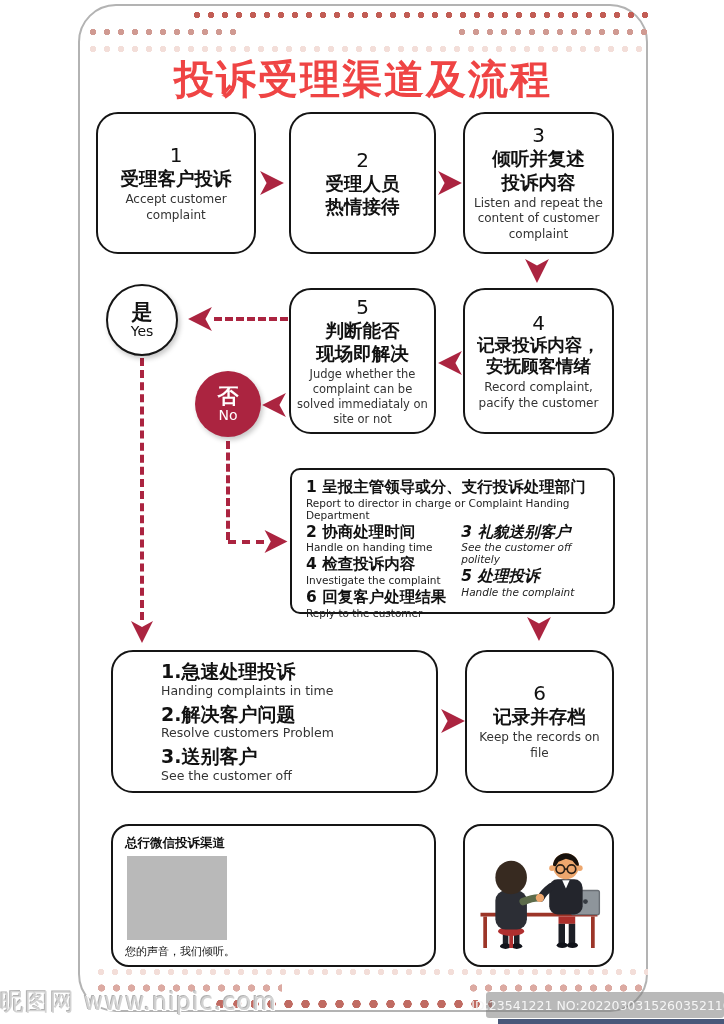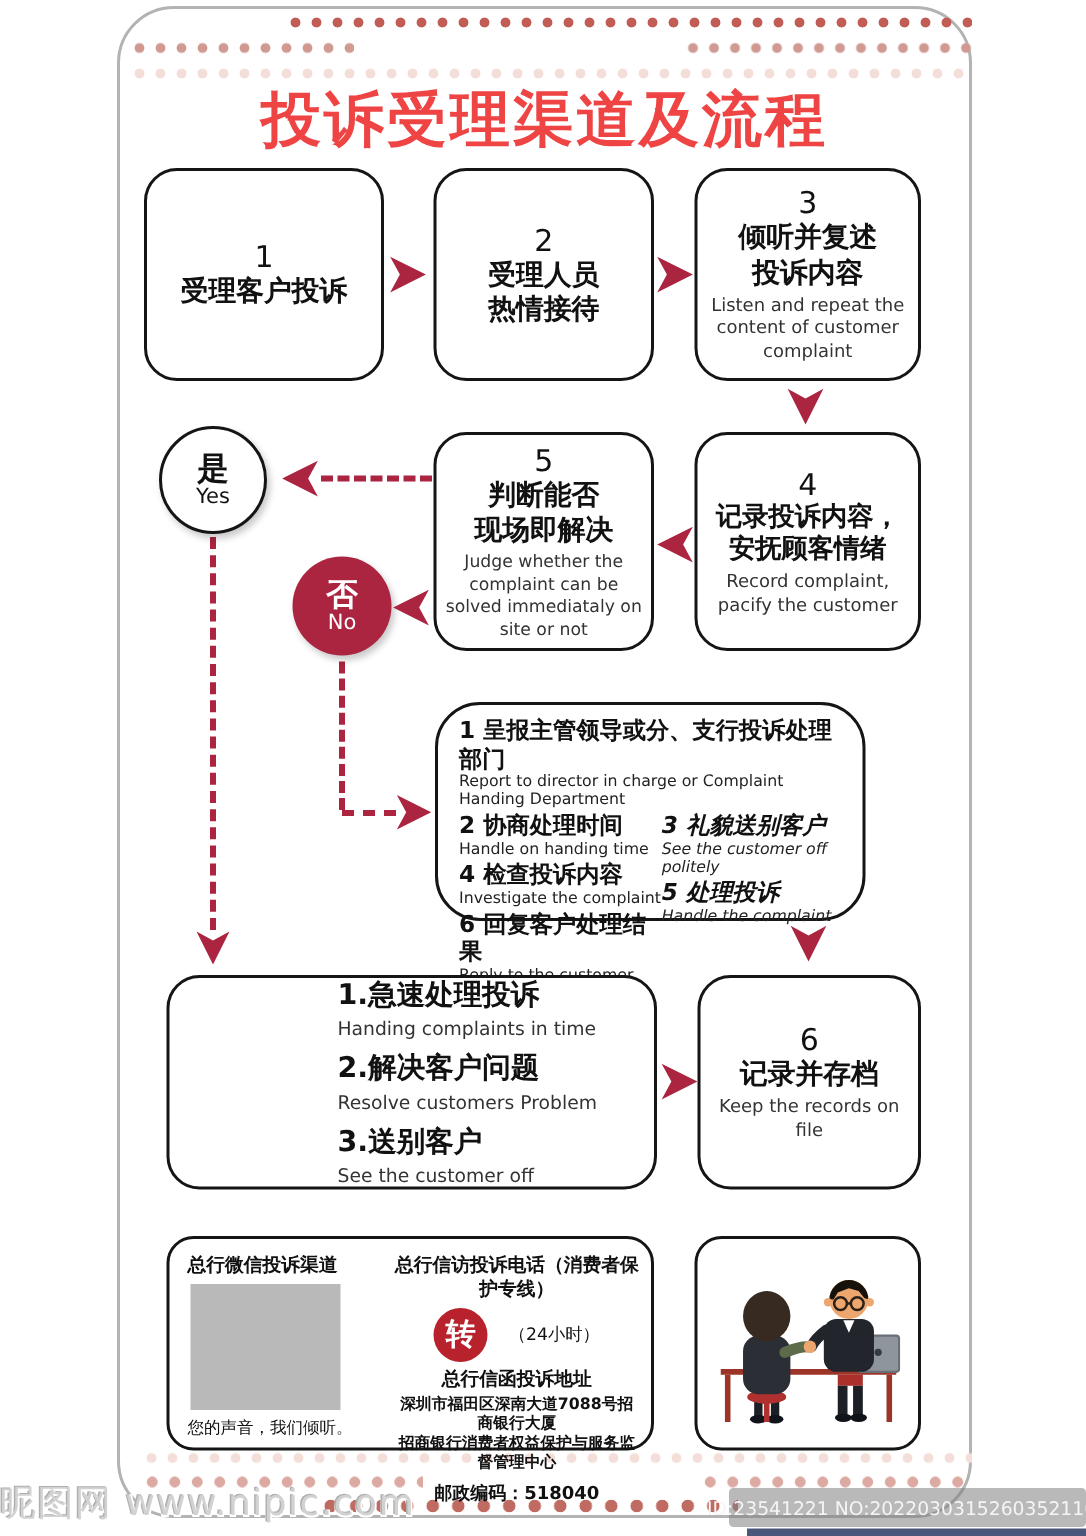--- a/index.html
+++ b/index.html
@@ -26,38 +26,38 @@
     align-items:center;justify-content:center;z-index:6;box-sizing:border-box;
     box-shadow:2px 3px 5px rgba(0,0,0,0.22);}
   .circle .c-zh{font-size:21px;font-weight:bold;line-height:1.1;}
   .circle .c-en{font-size:14px;line-height:1.1;}
   .yes{left:106px;top:284px;width:72px;height:72px;background:#fff;border:2.5px solid #151515;color:#111;}
   .no{left:195px;top:371px;width:66px;height:66px;background:#ab2440;color:#fff;}
   .arrow{position:absolute;z-index:6;}
   .dash-v{position:absolute;width:0;border-left:4px dashed #ab2440;z-index:2;}
   .dash-h{position:absolute;height:0;border-top:4px dashed #ab2440;z-index:2;}
   
-  .bigbox{position:absolute;left:290px;top:468px;width:287px;height:146px;
-    border:2.5px solid #151515;border-radius:30px;background:#fff;box-sizing:border-box;
+  .bigbox{position:absolute;left:290px;top:468px;width:325px;height:146px;
+    border:2.5px solid #151515;border-radius:10px;background:#fff;box-sizing:border-box;
     padding:8px 14px 6px 14px;z-index:5;}
   .bb-zh{font-size:15.5px;font-weight:bold;color:#111;line-height:1.2;}
   .bb-en{font-size:10.5px;color:#222;line-height:1.15;margin-bottom:2px;}
   .bb-cols{display:flex;}
   .bb-col1{width:53%;}
   .bb-col2{width:47%;font-style:italic;}
   
   .resbox{position:absolute;left:111px;top:650px;width:327px;height:143px;
     border:2.5px solid #151515;border-radius:22px;background:#fff;box-sizing:border-box;
-    display:flex;flex-direction:column;justify-content:space-between;padding-left:112px;z-index:5;}
+    display:flex;flex-direction:column;justify-content:center;padding-left:48px;z-index:5;}
   .res-zh{font-size:19px;font-weight:bold;color:#111;line-height:1.2;}
   .res-en{font-size:12.5px;color:#333;line-height:1.2;margin-bottom:5px;}
   
   .infobox{position:absolute;left:111px;top:824px;width:325px;height:143px;
     border:2.5px solid #151515;border-radius:18px;background:#fff;box-sizing:border-box;
-    display:flex;padding:9px 8px 6px 12px;z-index:5;gap:20px;}
+    display:flex;padding:9px 8px 6px 12px;z-index:5;}
   .info-left{width:118px;display:flex;flex-direction:column;}
   .info-title{font-size:12.5px;font-weight:bold;color:#111;line-height:1.3;}
   .qr{width:100px;height:84px;background:#b9b9b9;margin:5px 0 4px 2px;}
   .info-caption{font-size:11px;color:#111;}
   .info-right{flex:1;display:flex;flex-direction:column;align-items:center;text-align:center;}
   .badge-row{display:flex;align-items:center;gap:14px;margin:4px 0 3px 0;}
   .badge{width:36px;height:36px;border-radius:50%;background:#b7222d;color:#fff;
     font-size:20px;font-weight:bold;display:flex;align-items:center;justify-content:center;}
   .hours{font-size:11.5px;color:#111;}
   .addr{font-size:10.5px;font-weight:bold;color:#111;line-height:1.25;}
@@ -91,20 +91,21 @@
   <div class="dots dots-light" style="left:94px;top:967px;width:554px;"></div>
   <div class="dots dots-bmid" style="left:94px;top:983px;width:188px;"></div>
   <div class="dots dots-bmid" style="left:466px;top:983px;width:182px;"></div>
   <div class="dots dots-bdark" style="left:212px;top:998px;width:280px;"></div>
 
   <div class="title">投诉受理渠道及流程</div>
 
   <div class="fbox" style="left:96px;top:112px;width:160px;height:142px;">
     <div class="num">1</div>
     <div class="zh">受理客户投诉</div>
+    <div class="en" style="width:118px;">Accept customer complaint</div>
   </div>
   <svg class="arrow" style="left:259px;top:170px;" width="26" height="26" viewBox="0 0 24 24">
       <path d="M1,1 L23,12 L1,23 L7,12 Z" fill="#ab2440"></path>
     </svg>
   <div class="fbox" style="left:289px;top:112px;width:147px;height:142px;">
     <div class="num">2</div>
     <div class="zh">受理人员</div>
     <div class="zh">热情接待</div>
   </div>
   <svg class="arrow" style="left:437px;top:170px;" width="26" height="26" viewBox="0 0 24 24">
@@ -203,31 +204,20 @@
     <div class="zh">记录并存档</div>
     <div class="en" style="width:130px;">Keep the records on file</div>
   </div>
 
   <div class="infobox">
     <div class="info-left">
       <div class="info-title">总行微信投诉渠道</div>
       <div class="qr"></div>
       <div class="info-caption">您的声音，我们倾听。</div>
     </div>
-    <div class="info-right">
-      <div class="info-title">总行信访投诉电话（消费者保护专线）</div>
-      <div class="badge-row">
-        <div class="badge">转</div>
-        <span class="hours">（24小时）</span>
-      </div>
-      <div class="info-title">总行信函投诉地址</div>
-      <div class="addr" style="margin-top:3px;">深圳市福田区深南大道7088号招商银行大厦</div>
-      <div class="addr">招商银行消费者权益保护与服务监督管理中心</div>
-      <div class="postal">邮政编码：518040</div>
-    </div>
   </div>
 
   <div class="artbox">
     <svg width="140" height="130" viewBox="0 0 150 140">
 
       <path d="M12,90 H138" stroke="#9c3528" stroke-width="4" fill="none"></path>
       <path d="M17,92 V126 M133,92 V126" stroke="#9c3528" stroke-width="4" fill="none"></path>
 
       <rect x="96" y="92" width="18" height="8" fill="#ab2f2b"></rect>
       <rect x="96" y="100" width="7" height="22" fill="#1d1f26"></rect>

